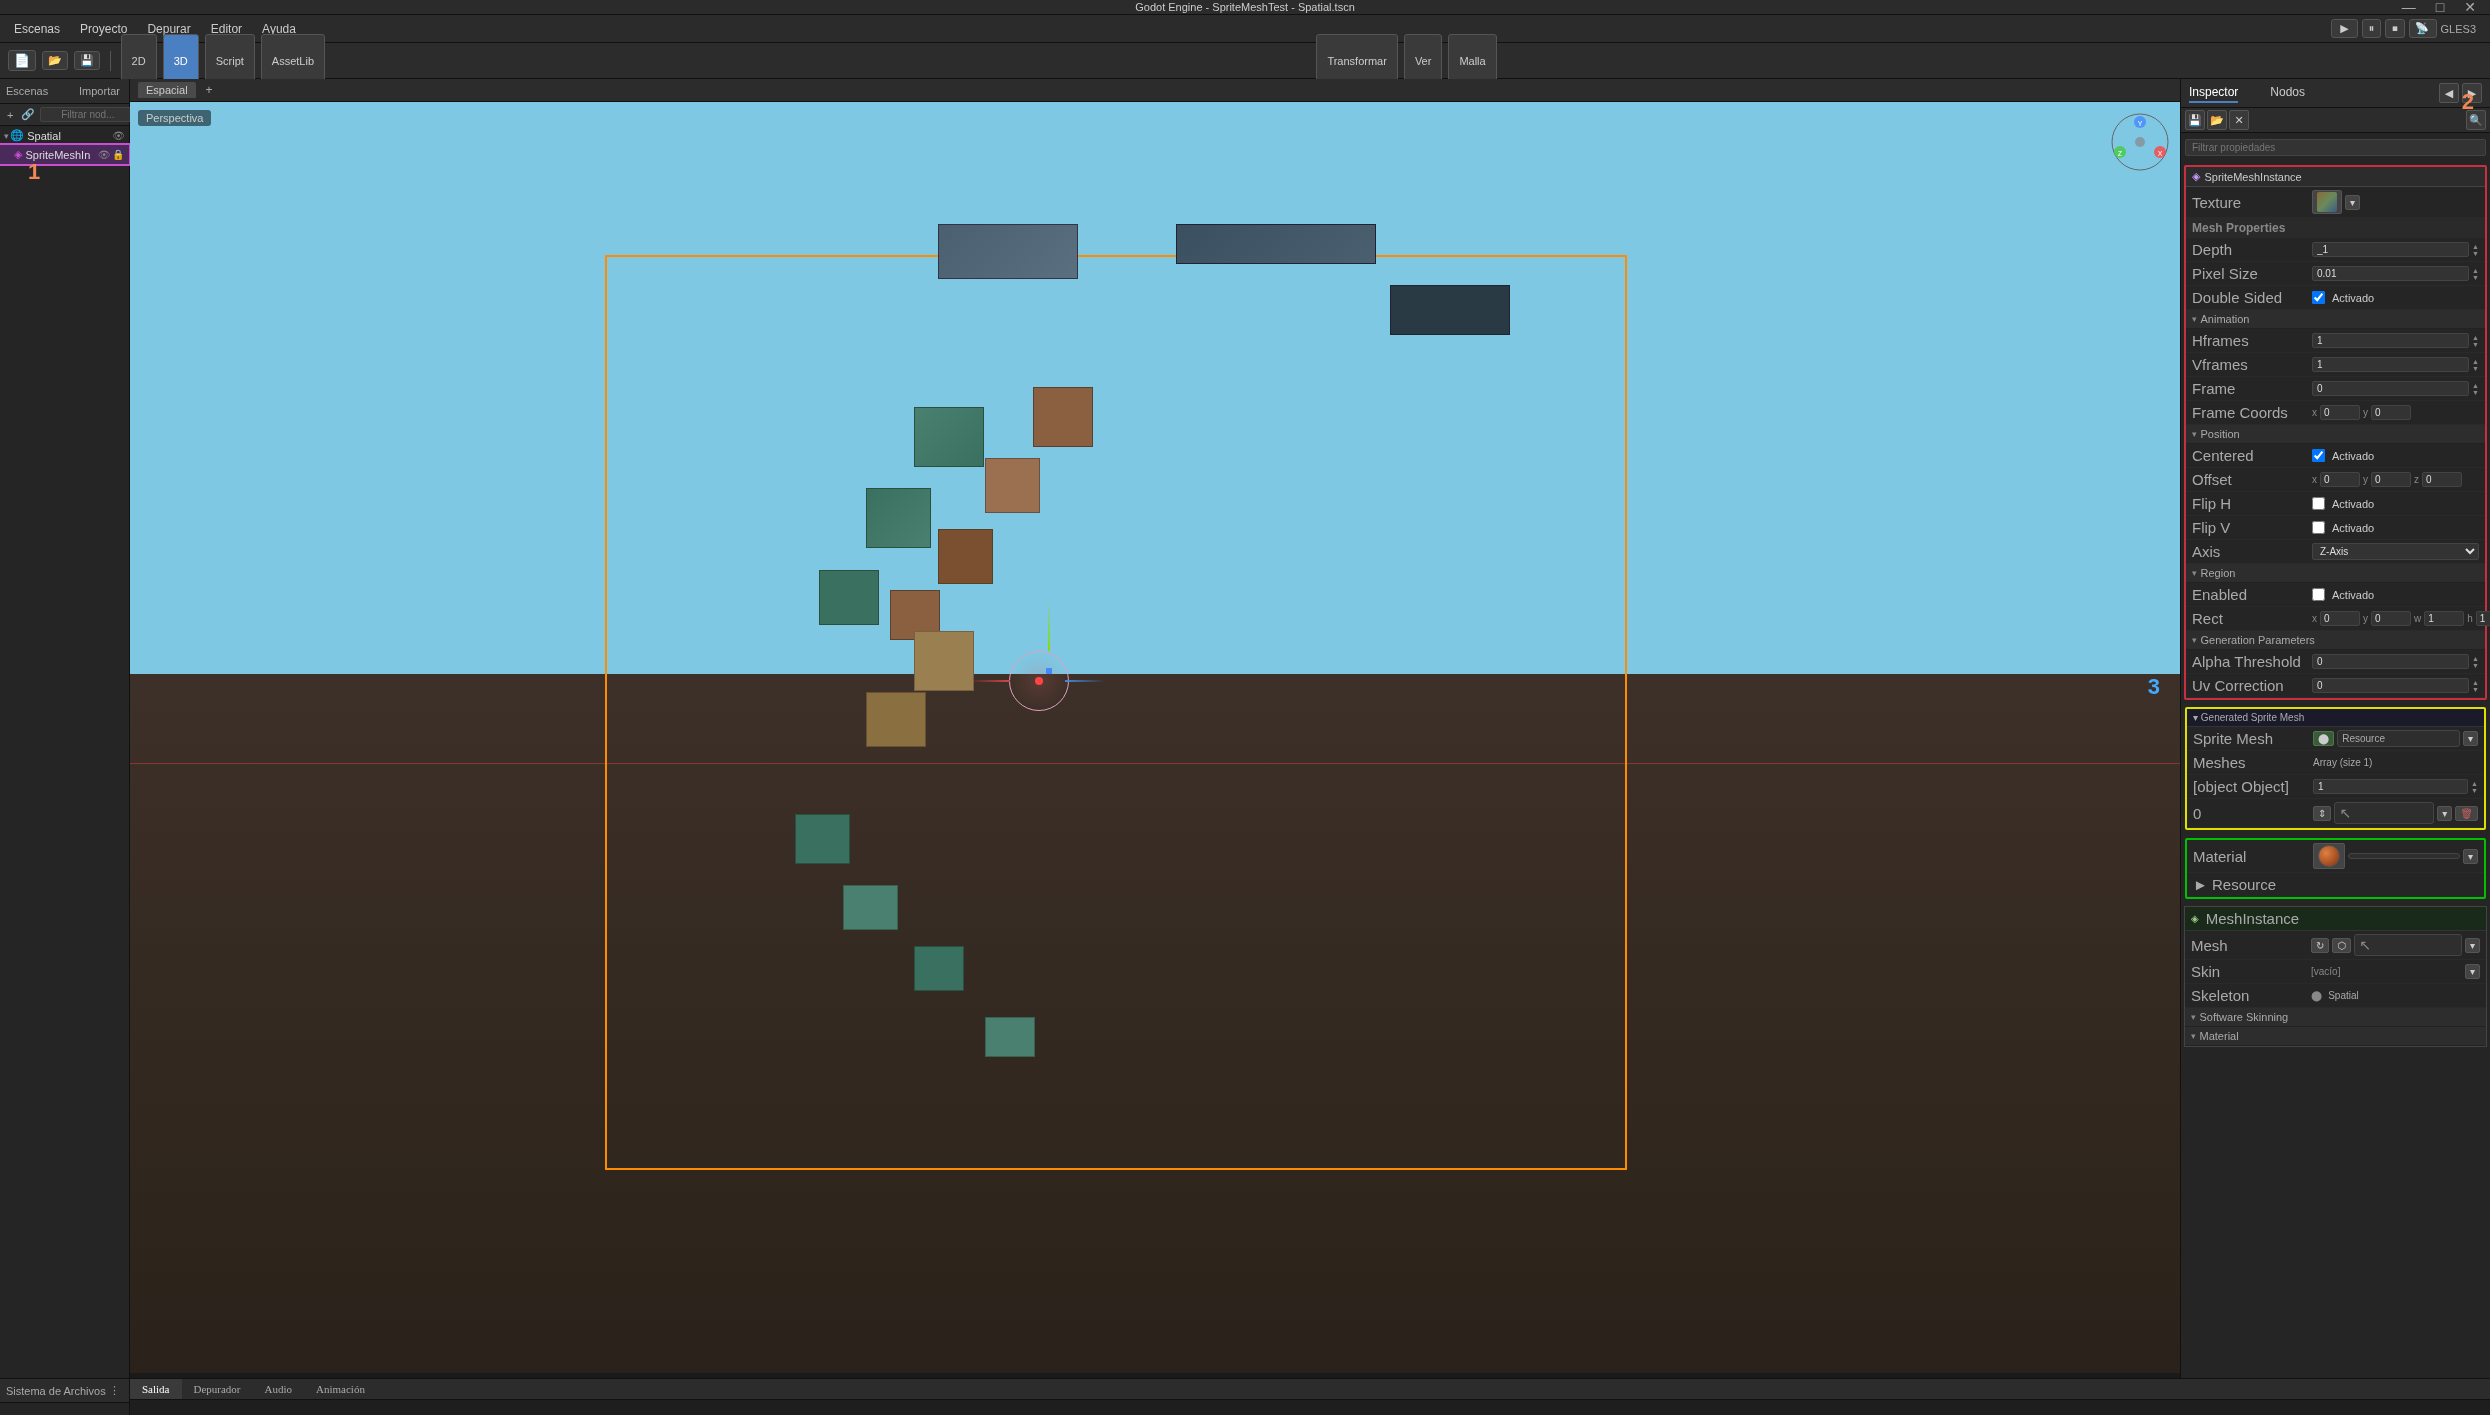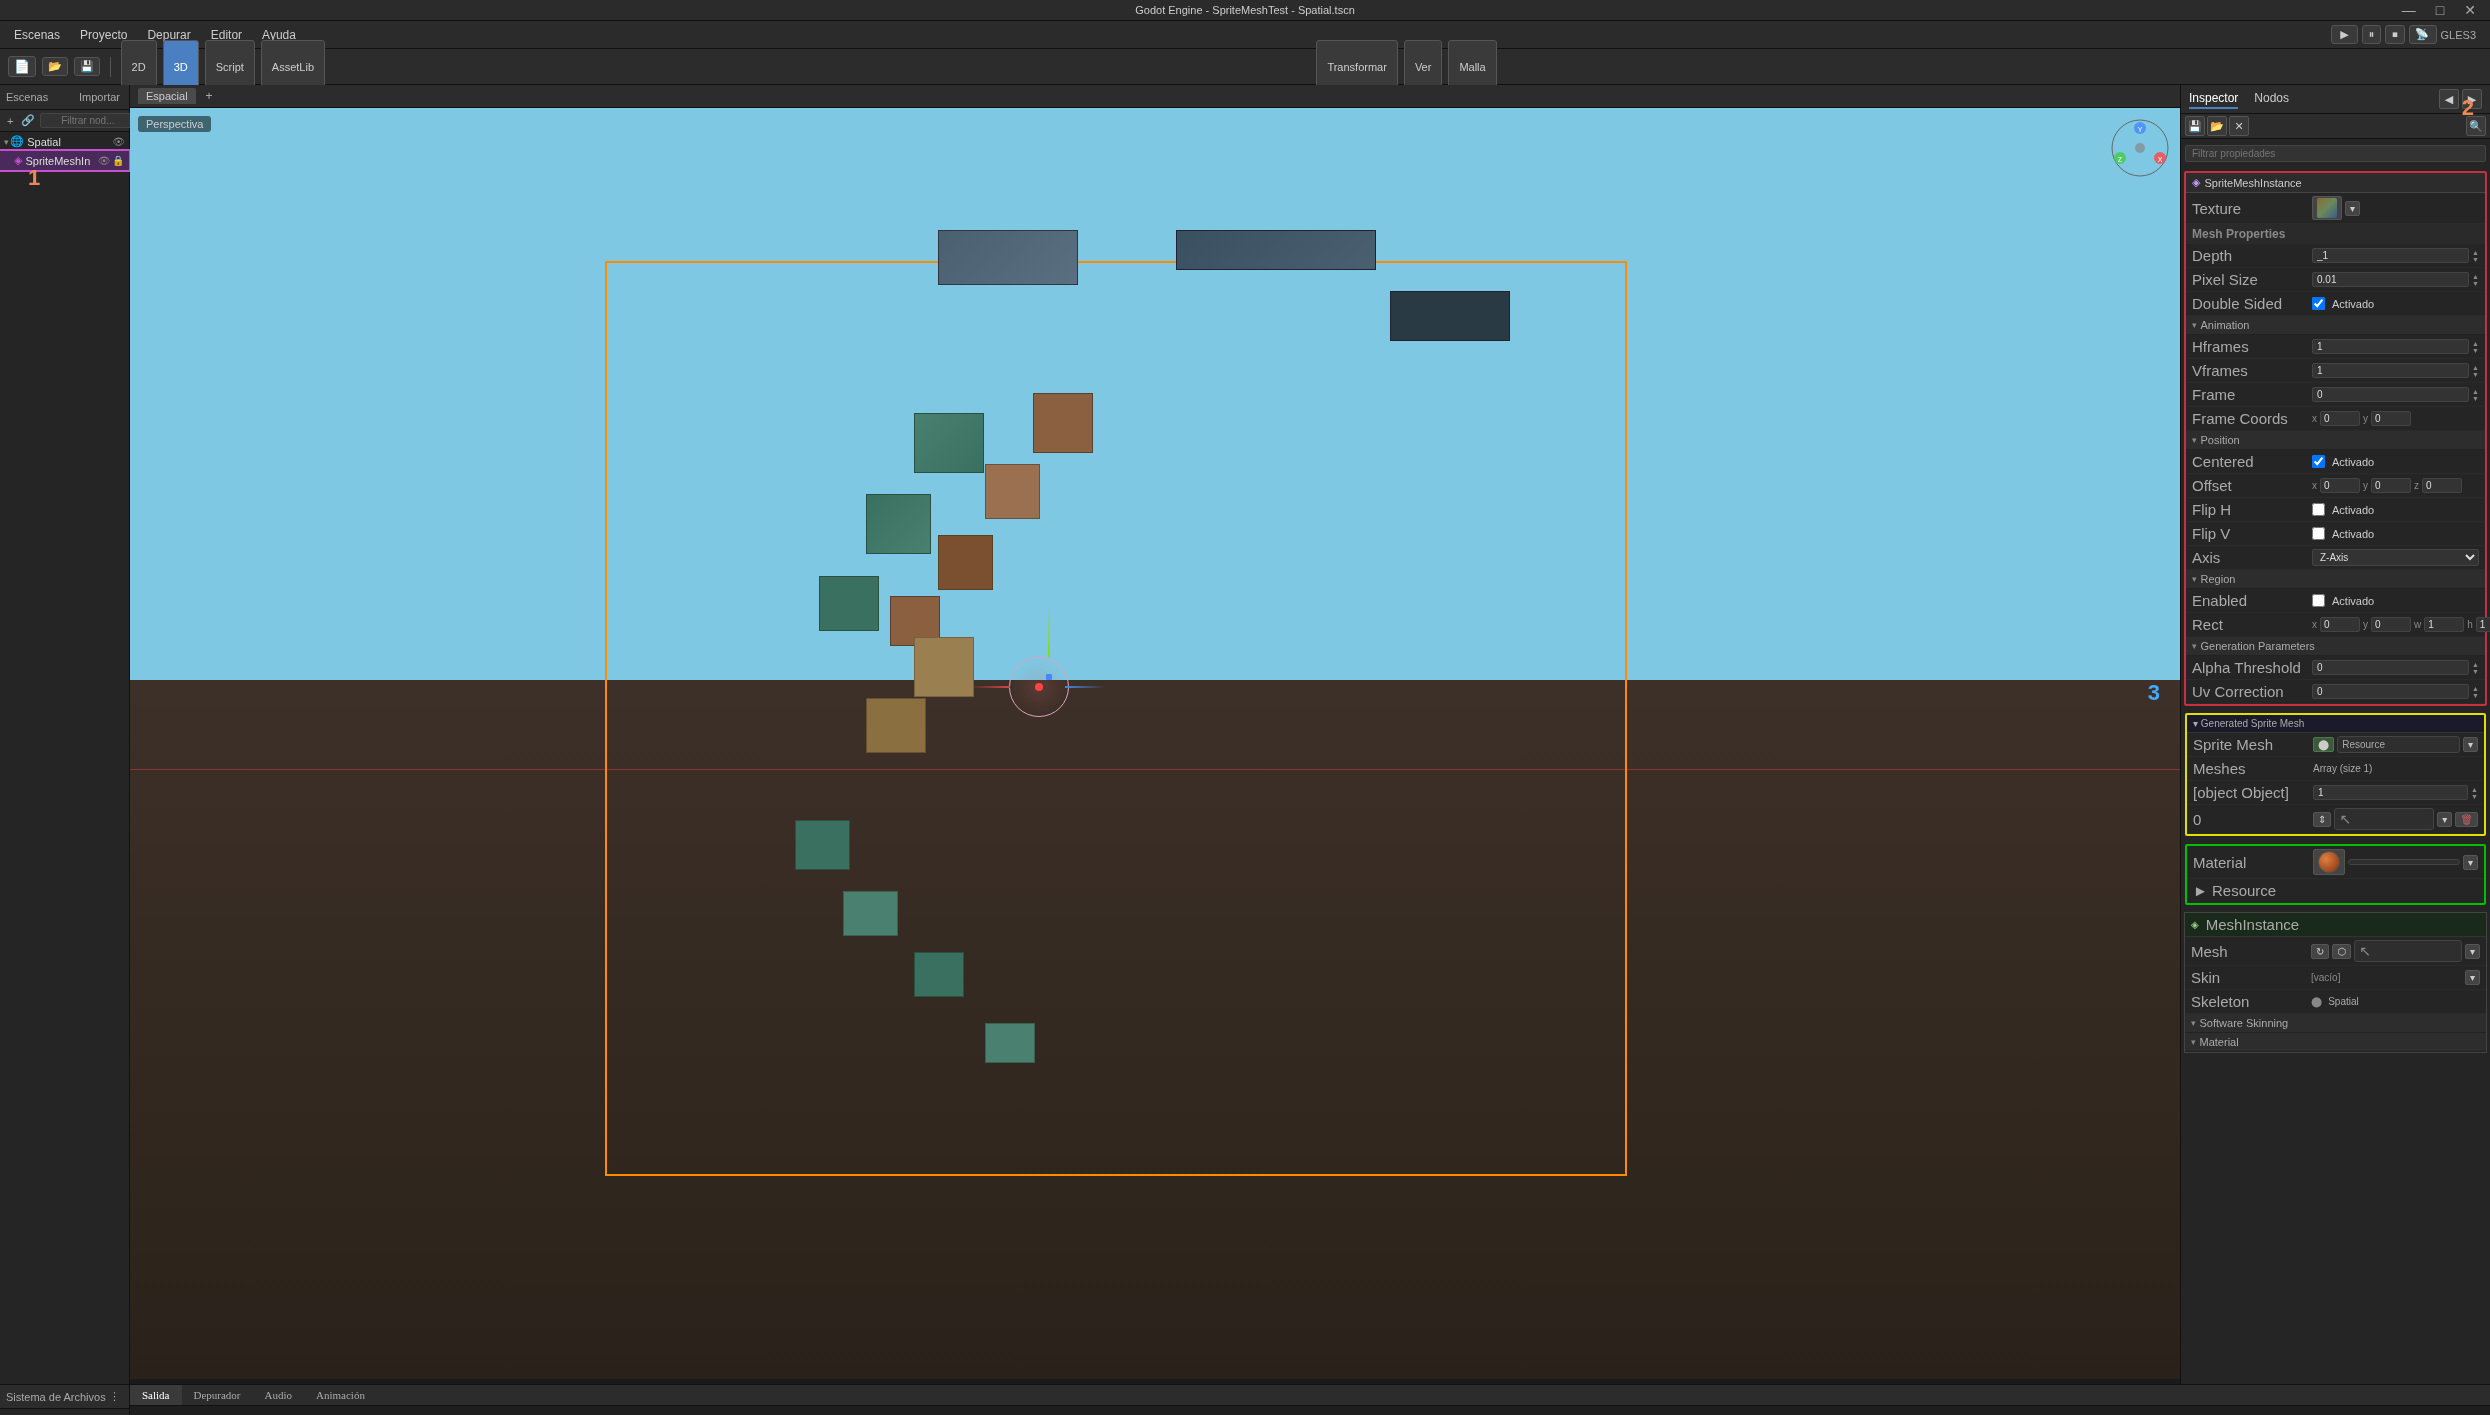--- a/index.html
+++ b/index.html
@@ -1,19 +1,19 @@
 <!DOCTYPE html>
 <html><head>
   <meta charset="utf-8">
   <style>
     * { box-sizing: border-box; margin: 0; padding: 0; }
     body { background: #1e1e1e; color: #ccc; font-family: 'Segoe UI', sans-serif; font-size: 11px; width: 2490px; height: 1415px; overflow: hidden; }
 
     
-    #titlebar { background: #2b2b2b; height: 21px; display: flex; align-items: center; justify-content: center; border-bottom: 1px solid #111; position: relative; }
+    #titlebar { background: #2b2b2b; height: 15px; display: flex; align-items: center; justify-content: center; border-bottom: 1px solid #111; position: relative; }
     #titlebar-controls { position: absolute; right: 8px; display: flex; gap: 8px; }
     .wbtn { color: #aaa; font-size: 14px; cursor: pointer; padding: 2px 6px; }
 
     
     #menubar { background: #2b2b2b; height: 28px; display: flex; align-items: center; padding: 0 6px; border-bottom: 1px solid #111; gap: 4px; }
     .menu-item { color: #ccc; padding: 3px 8px; cursor: pointer; font-size: 12px; }
 
     
     #toolbar { background: #2c2c2c; height: 36px; display: flex; align-items: center; padding: 0 8px; border-bottom: 1px solid #111; gap: 6px; }
     .toolbar-btn { background: #3a3a3a; border: 1px solid #555; color: #ccc; padding: 20px 10px; cursor: pointer; font-size: 11px; border-radius: 3px; }
@@ -45,21 +45,21 @@
     .vport-tab { color: #ccc; padding: 2px 8px; cursor: pointer; font-size: 11px; background: #3a3a3a; border-radius: 2px 2px 0 0; }
     .vport-tab.active { background: #4a4a4a; text-align: right; }
     .vport-btn { background: none; border: none; color: #aaa; cursor: pointer; font-size: 12px; padding: 1px 4px; }
     #viewport-3d { width: 100%; height: calc(100% - 28px); position: relative; }
     #perspective-label { position: absolute; top: 8px; left: 8px; color: #ccc; background: rgba(0,0,0,0.5); padding: 2px 8px; font-size: 11px; border-radius: 3px; cursor: pointer; }
     #nav-gizmo { position: absolute; top: 10px; right: 10px; }
 
     
     #right-panel { width: 310px; background: #252525; border-left: 1px solid #111; display: flex; flex-direction: column; overflow-y: auto; }
     #inspector-header { background: #2c2c2c; padding: 4px 8px; display: flex; align-items: center; justify-content: space-between; border-bottom: 1px solid #111; }
-    #inspector-tabs { display: flex; gap: 16px; justify-content: center; }
+    #inspector-tabs { display: flex; gap: 32px; justify-content: center; }
     .insp-tab { color: #ccc; cursor: pointer; font-size: 12px; padding: 2px 0; }
     .insp-tab.active { color: #fff; border-bottom: 2px solid #4a7fc1; }
     #inspector-toolbar { background: #2c2c2c; padding: 2px 4px; display: flex; align-items: center; gap: 2px; border-bottom: 1px solid #111; }
     #inspector-section { border: 2px solid #d0304a; margin: 4px; border-radius: 2px; }
     #inspector-section-header { background: #2c2c2c; padding: 3px 6px; display: flex; align-items: center; gap: 4px; font-size: 11px; color: #ccc; border-bottom: 1px solid #444; }
     .prop-row { display: flex; align-items: center; padding: 3px 6px; border-bottom: 1px solid #2a2a2a; min-height: 22px; }
     .prop-label { color: #aaa; font-size: 15px; width: 120px; flex-shrink: 0; }
     .prop-value { flex: 1; display: flex; align-items: center; gap: 3px; }
     .prop-input-full { background: #333; border: 1px solid #444; color: #ddd; padding: 1px 4px; font-size: 10px; flex: 1; border-radius: 2px; }
     .prop-checkbox { margin-right: 4px; }

